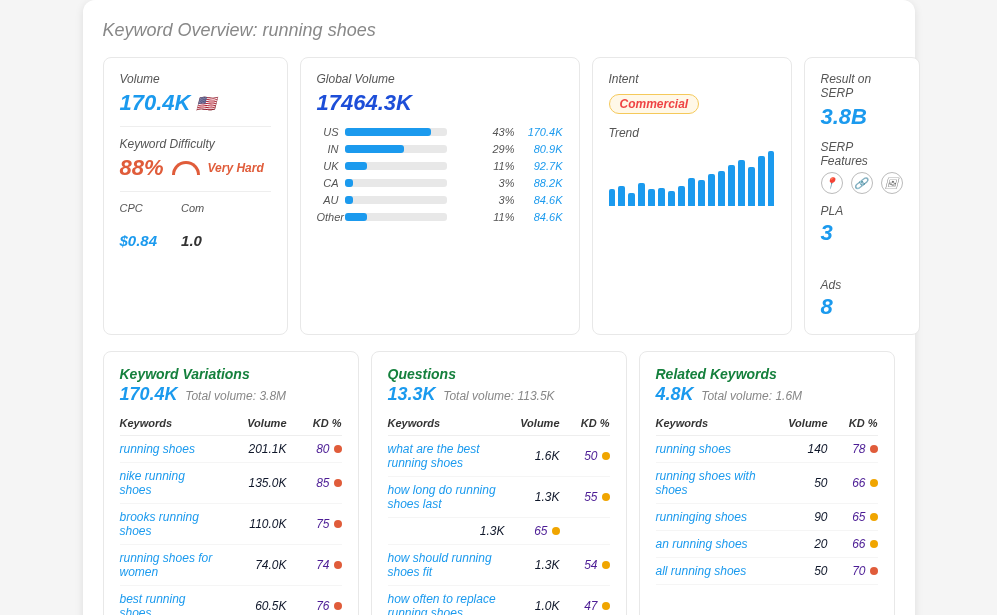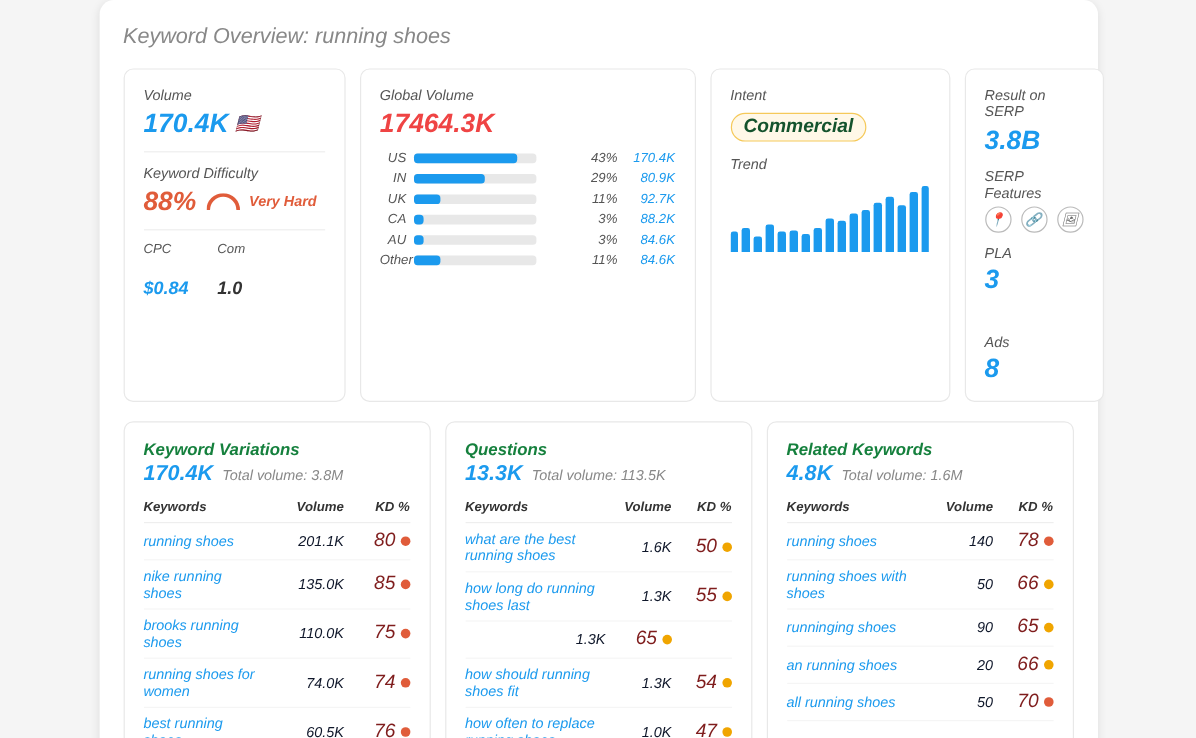--- a/index.html
+++ b/index.html
@@ -69,37 +69,37 @@
       border-radius: 14px 14px 0 0;
     }
     .kd-label { color: #e05c3a; font-size: 12px; font-weight: 600; }
 
     .cpc-com-row { display: flex; gap: 24px; margin-top: 8px; }
     .mini-label { font-size: 11px; color: #555; margin-bottom: 18px; }
     .mini-value-blue { font-size: 15px; font-weight: 700; color: #1b9aee; }
     .mini-value-dark { font-size: 15px; font-weight: 700; color: #333; }
 
     
-    .global-value { font-size: 22px; font-weight: 700; color: #ef4444; margin-bottom: 10px; }
+    .global-value { font-size: 22px; font-weight: 700; color: #1d4ed8; margin-bottom: 10px; }
     .bar-row { display: flex; align-items: center; gap: 6px; margin-bottom: 5px; }
     .bar-country { width: 22px; font-size: 11px; color: #555; text-align: right; }
     .bar-bg { flex: 1; background: #e8e8e8; border-radius: 3px; height: 8px; }
     .bar-fill { height: 8px; background: #1b9aee; border-radius: 3px; }
     .bar-pct { width: 30px; font-size: 11px; color: #555; text-align: right; margin-left: 32px; }
     .bar-val { width: 42px; font-size: 11px; color: #1b9aee; text-align: right; font-weight: 500; }
 
     
     .intent-badge {
       display: inline-block;
       background: #fff8e8;
-      color: #14532d;
+      color: #ef4444;
       border: 1px solid #f5c95a;
       border-radius: 12px;
       padding: 2px 10px;
-      font-size: 16px;
+      font-size: 12px;
       font-weight: 600;
       margin-top: 4px;
     }
     .trend-label { font-size: 12px; color: #555; margin-top: 12px; margin-bottom: 6px; font-weight: 500; }
     .trend-chart { display: flex; align-items: flex-end; gap: 3px; height: 60px; }
     .trend-bar { background: #1b9aee; border-radius: 2px 2px 0 0; flex: 1; }
 
     
     .serp-value { font-size: 22px; font-weight: 700; color: #1b9aee; }
     .serp-features-label { font-size: 12px; color: #555; margin-top: 10px; margin-bottom: 4px; font-weight: 500; }
@@ -140,21 +140,21 @@
       display: grid;
       border-bottom: 1px solid #f5f5f5;
       padding: 6px 0;
       align-items: center;
     }
     .kw-link { color: #1b9aee; font-size: 12px; text-decoration: none; }
     .cell-num { font-size: 12px; color: #0f172a; text-align: right; }
     .cell-kd { display: flex; align-items: center; justify-content: flex-end; gap: 4px; }
     .kd-dot-red { width: 8px; height: 8px; border-radius: 50%; background: #e05c3a; }
     .kd-dot-orange { width: 8px; height: 8px; border-radius: 50%; background: #f0a500; }
-    .cell-kd-num { font-size: 16px; color: #7f1d1d; }
+    .cell-kd-num { font-size: 12px; color: #4c1d95; }
 
     
     .grid-kv { grid-template-columns: 1fr 70px 55px; }
     .grid-q { grid-template-columns: 1fr 55px 50px; }
     .grid-rk { grid-template-columns: 1fr 55px 50px; }
   </style>
 </head>
 <body>
 
 <div class="container">

